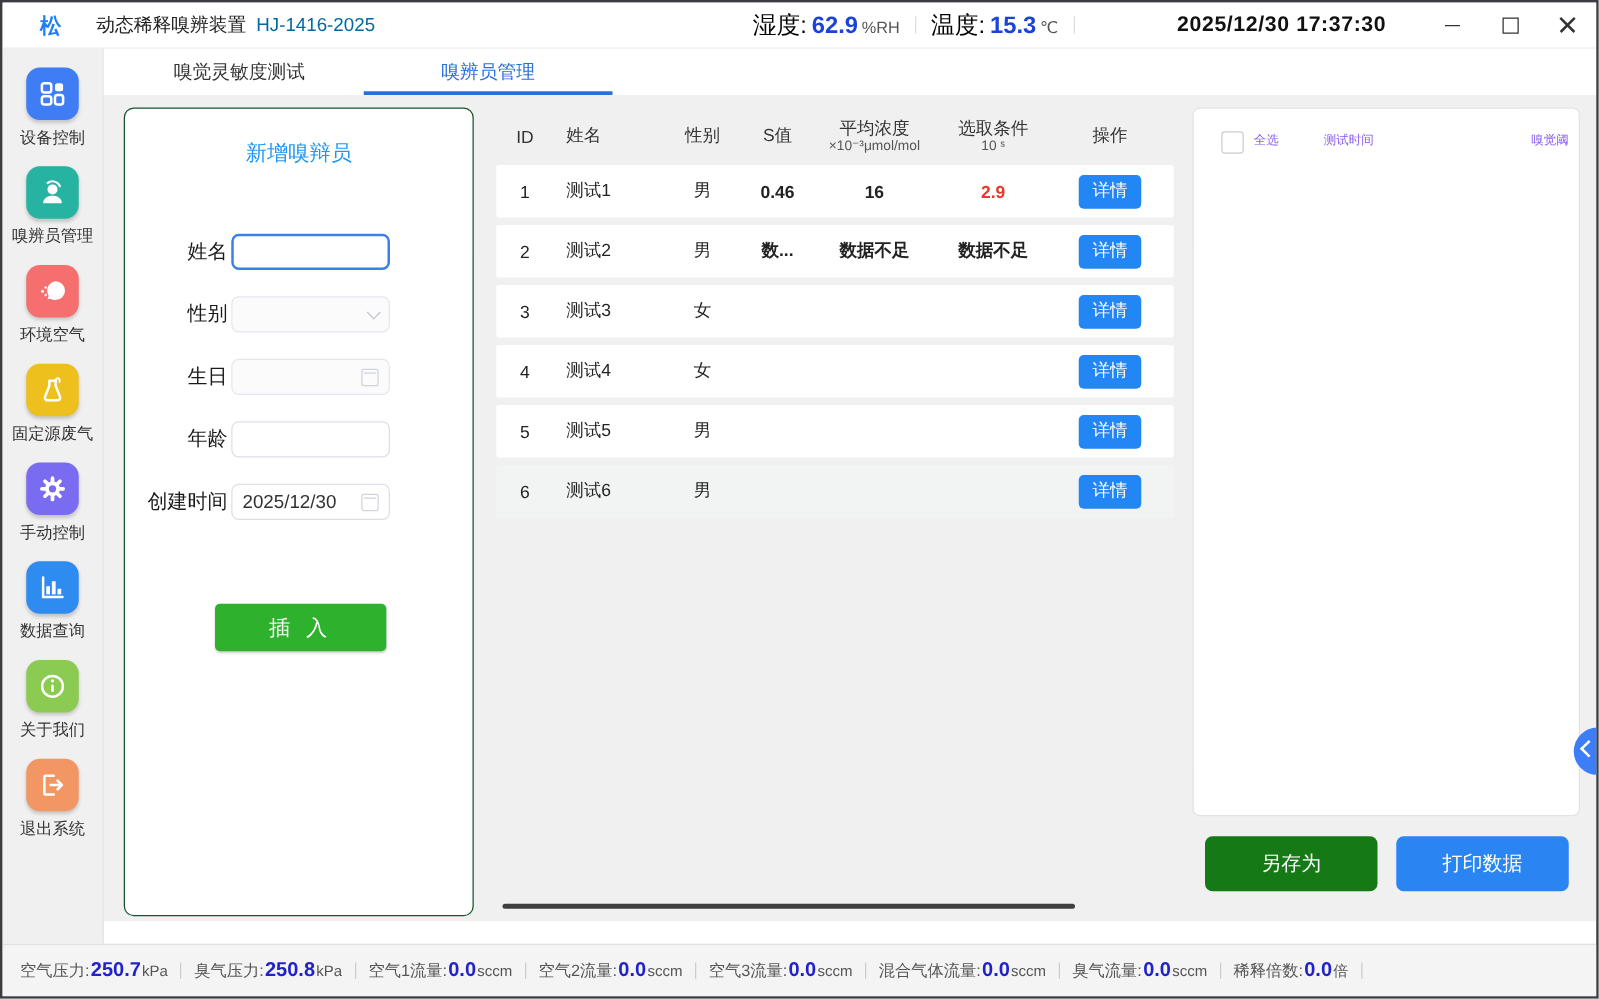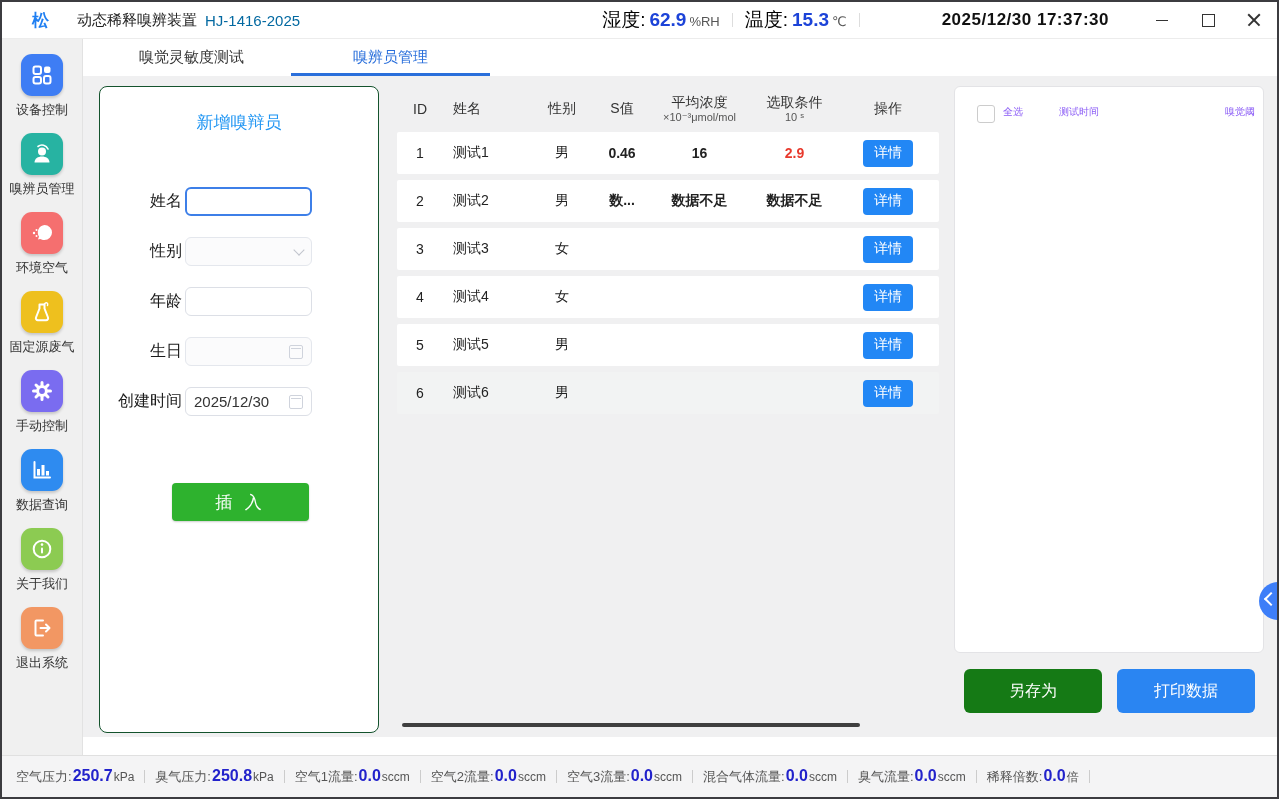--- a/index.html
+++ b/index.html
@@ -229,30 +229,30 @@
           </div>
       </div>
       <div class="frow">
         <span class="flab">性别</span>
         <div class="fi soft">
             <span></span>
             <span class="chev"></span>
           </div>
       </div>
       <div class="frow">
-        <span class="flab">年龄</span>
-        <div class="fi">
-            <span></span>
-          </div>
-      </div>
-      <div class="frow">
         <span class="flab">生日</span>
         <div class="fi soft">
             <span></span>
             <span class="cal"></span>
+          </div>
+      </div>
+      <div class="frow">
+        <span class="flab">年龄</span>
+        <div class="fi">
+            <span></span>
           </div>
       </div>
       <div class="frow">
         <span class="flab">创建时间</span>
         <div class="fi">
             <span>2025/12/30</span>
             <span class="cal"></span>
           </div>
       </div>
     </div>

